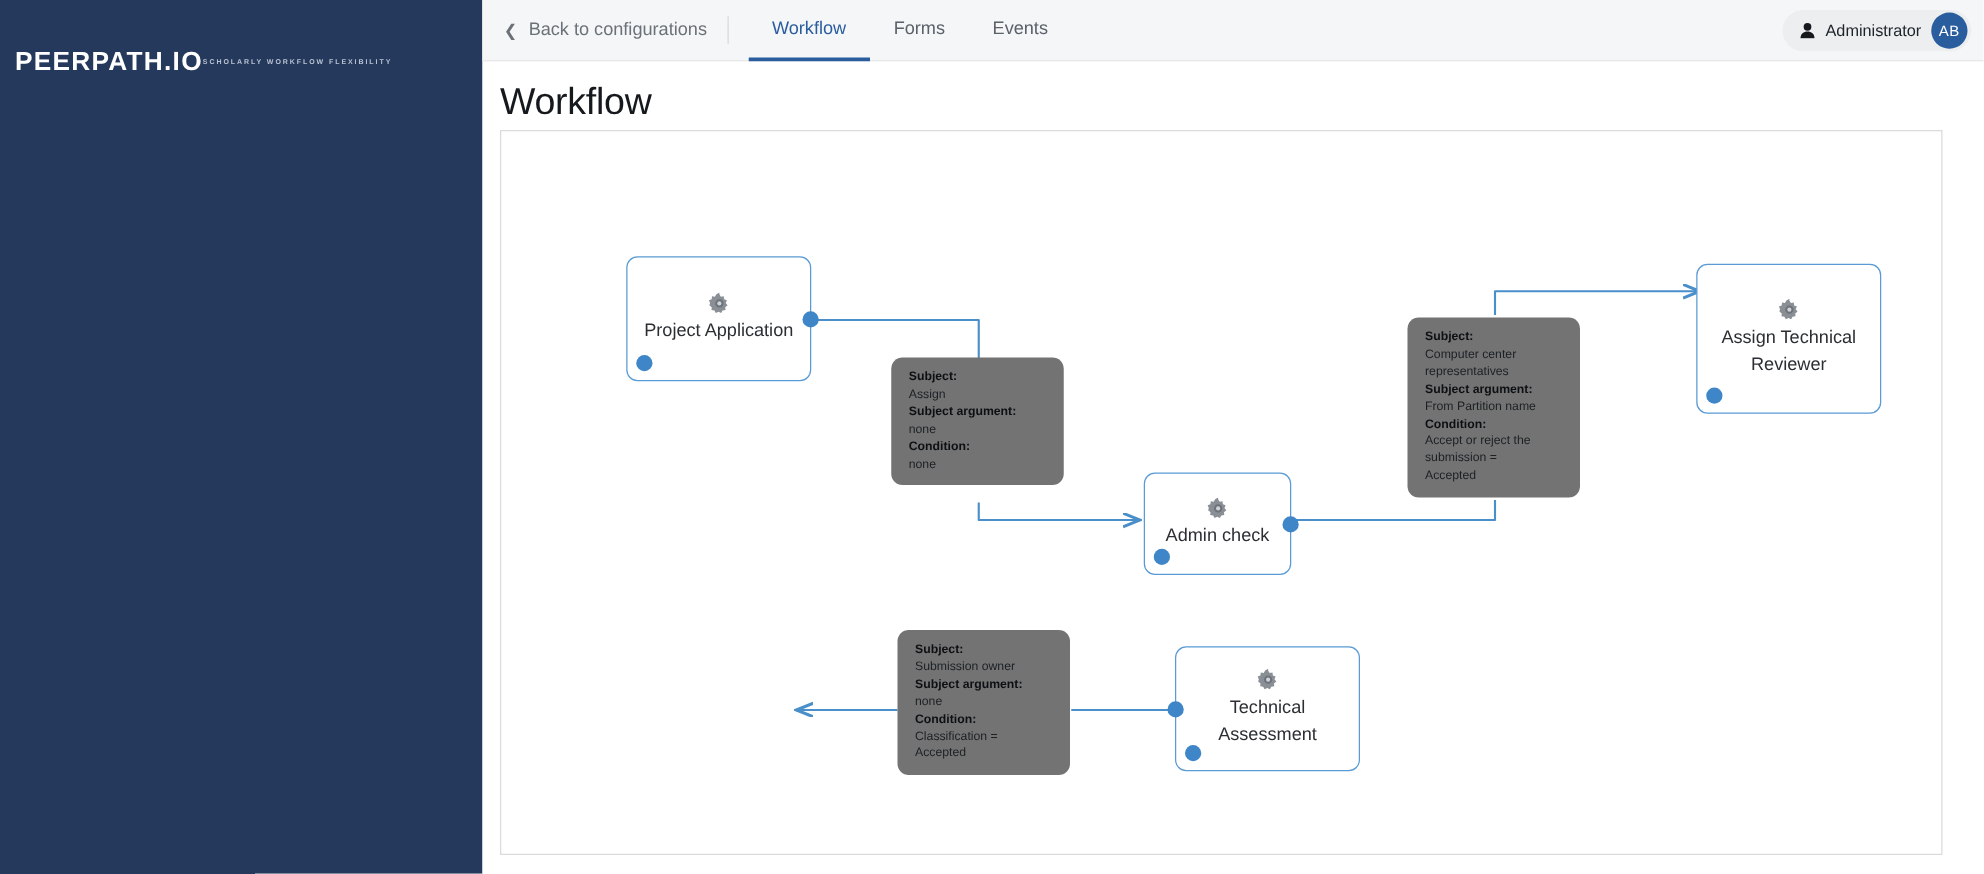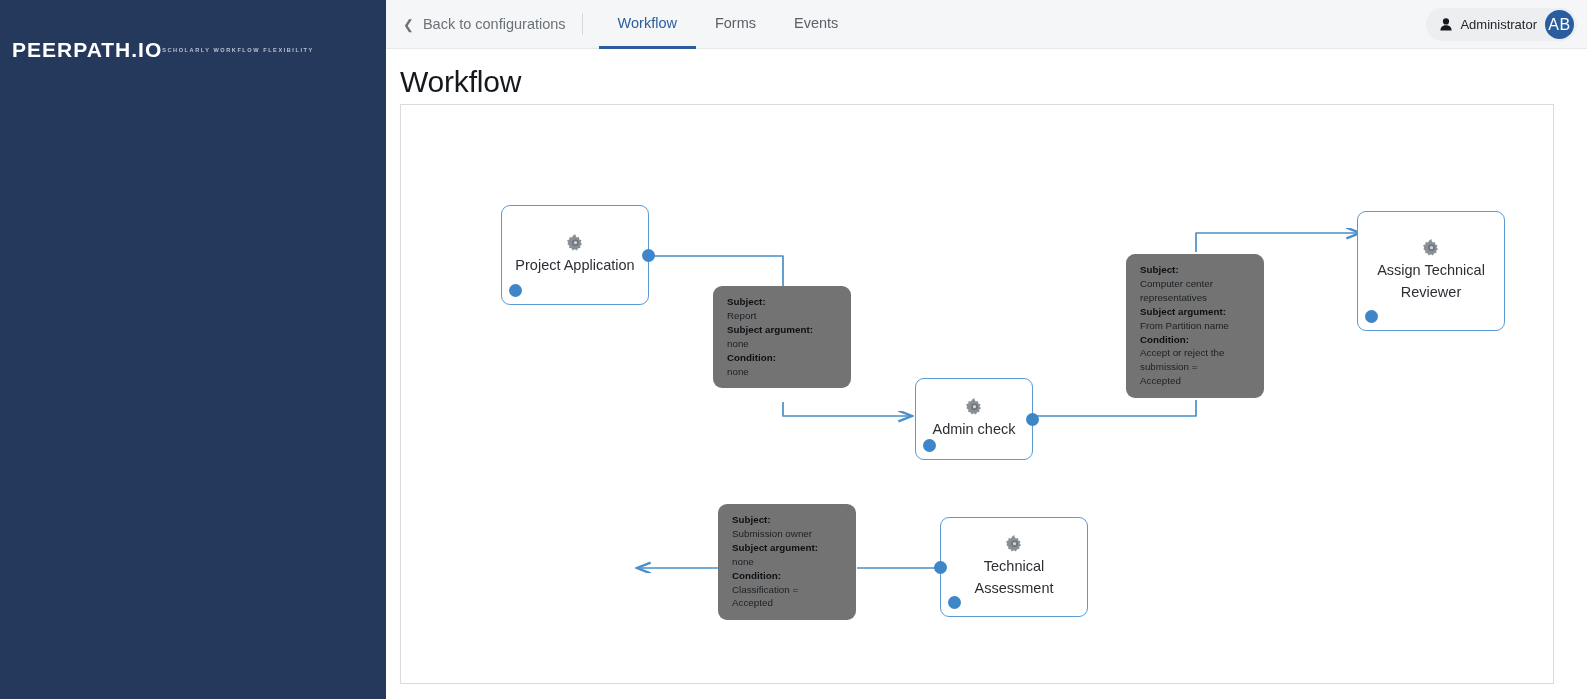--- a/index.html
+++ b/index.html
@@ -60,21 +60,21 @@
   .user-chip {
     position: absolute; right: 10px; top: 8px;
     height: 33px; display: flex; align-items: center;
     background: #eceef0; border-radius: 17px; padding-left: 14px; padding-right: 3px;
     gap: 8px; cursor: pointer;
   }
   .user-icon { width: 12px; height: 13px; display:block; }
   .user-name { font-size: 13px; color: #1d2329; }
   .avatar {
     width: 29px; height: 29px; border-radius: 50%;
-    background: #2a5d9e; color: #fff; font-size: 16px;
+    background: #2a5d9e; color: #fff; font-size: 12px;
     display: flex; align-items: center; justify-content: center;
     letter-spacing: .5px;
   }
 
   .page-title {
     font-size: 30px; color: #15191e; font-weight: 400;
     margin: 16px 0 0 14px; letter-spacing: -0.2px;
   }
 
   .canvas {
@@ -237,21 +237,21 @@
             <circle cx="12" cy="11" r="4.2" fill="#6e737a"></circle>
             <circle cx="12" cy="11" r="2.1" fill="#cfd3d8"></circle>
           </svg>
           <div class="node-label">Technical Assessment</div>
           <div class="port bl"></div>
           <div class="port left"></div>
         </div>
 
         <div class="edge-label" style="left:312px; top:181px; width:138px;">
           <b>Subject:</b>
-          <span>Report</span>
+          <span>Assign</span>
           <b>Subject argument:</b>
           <span>none</span>
           <b>Condition:</b>
           <span>none</span>
         </div>
 
         <div class="edge-label" style="left:725px; top:149px; width:138px;">
           <b>Subject:</b>
           <span>Computer center representatives</span>
           <b>Subject argument:</b>

